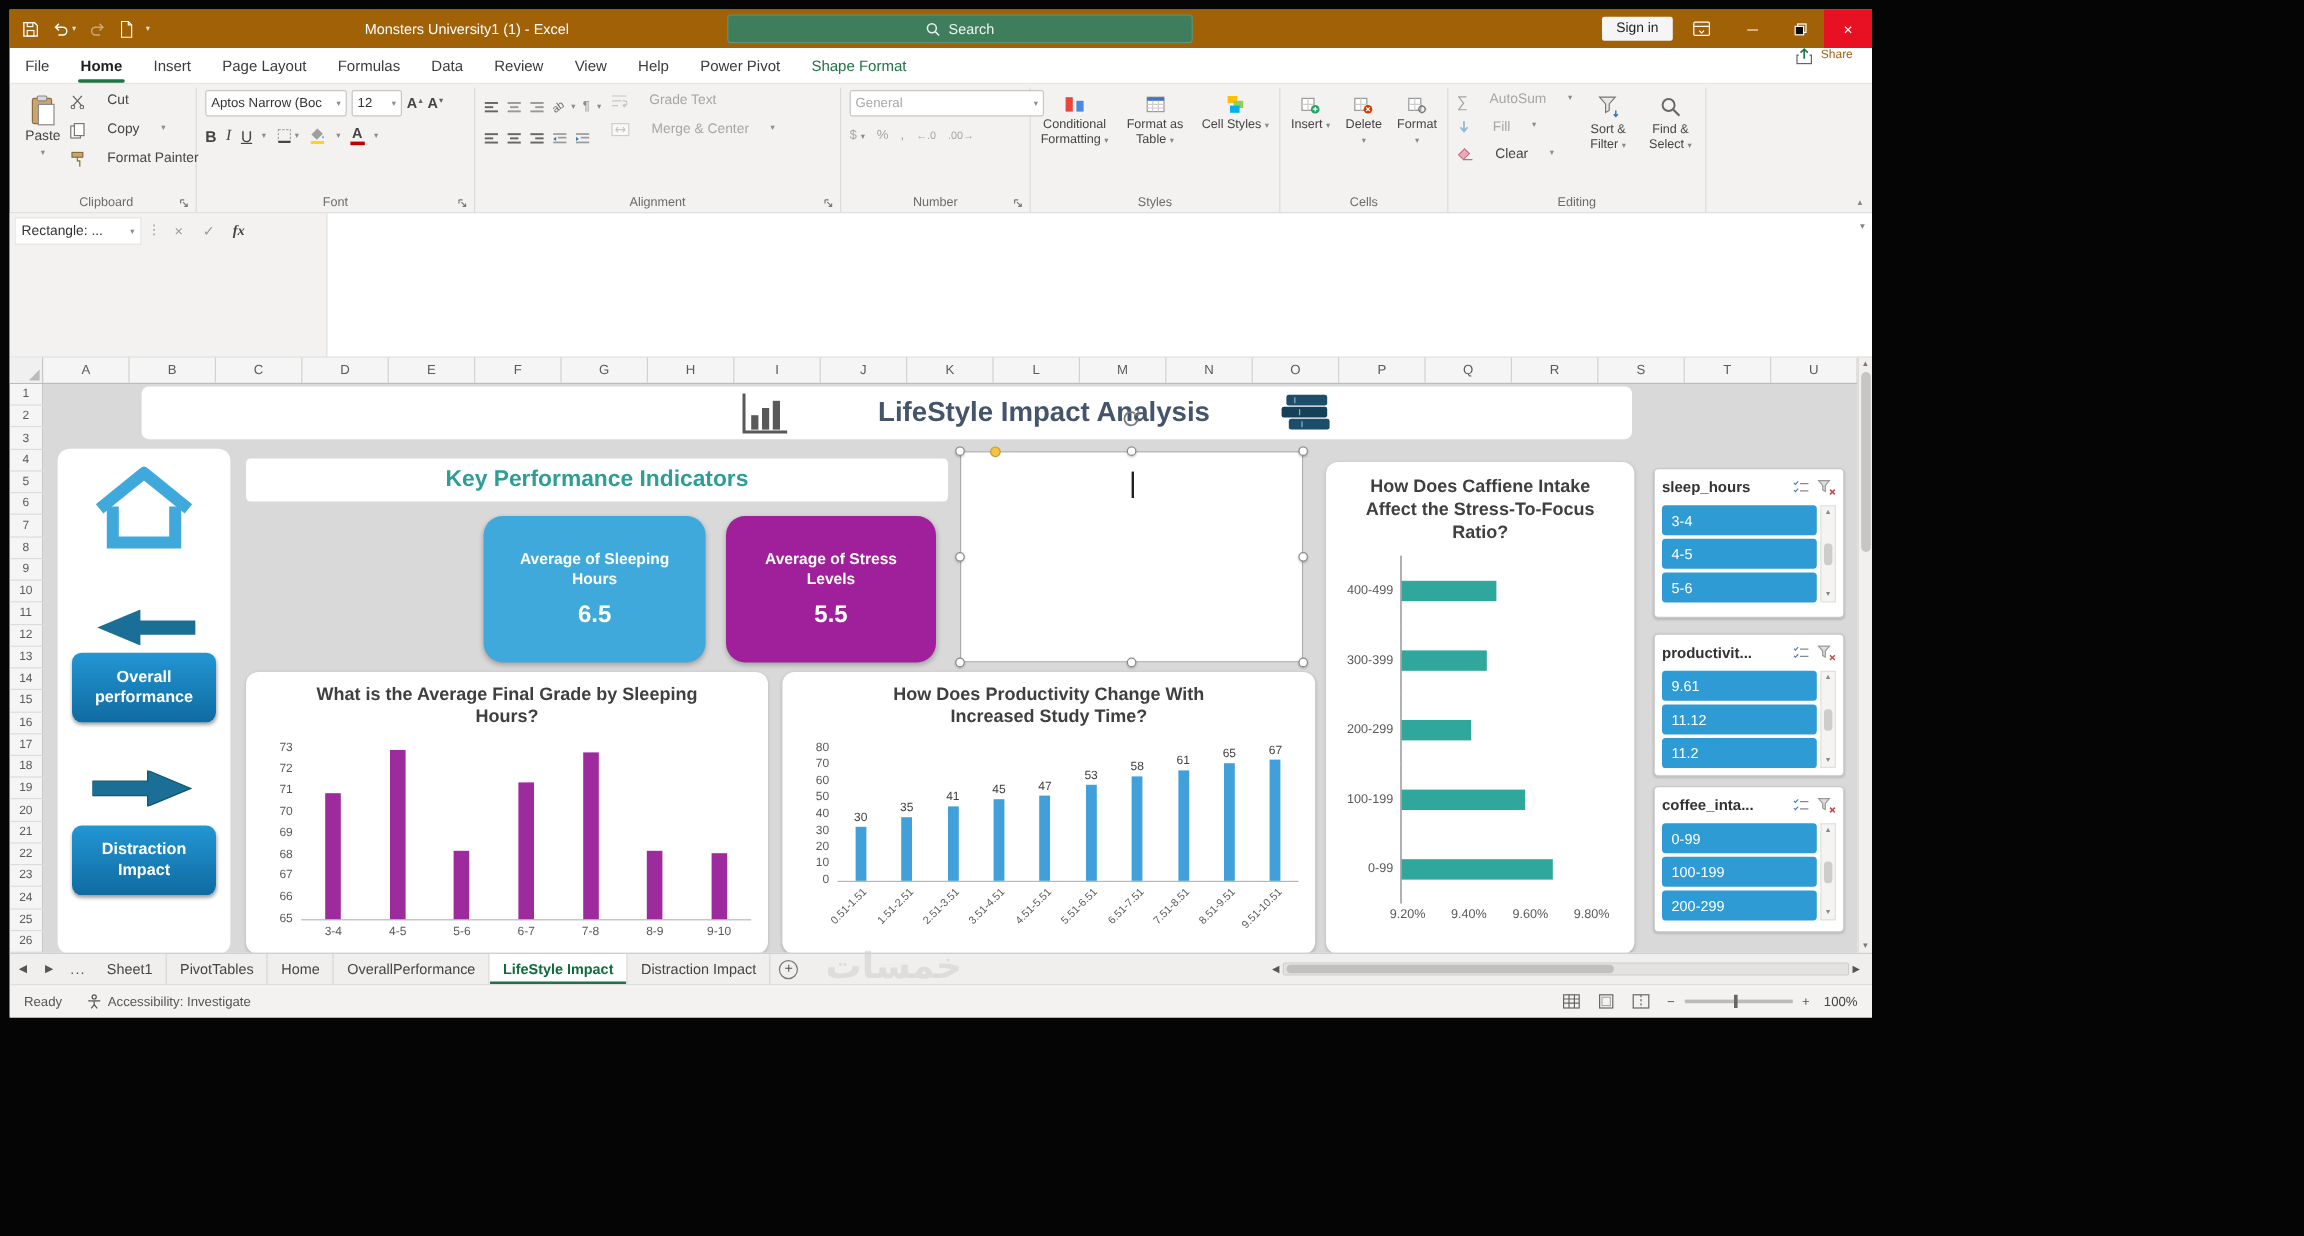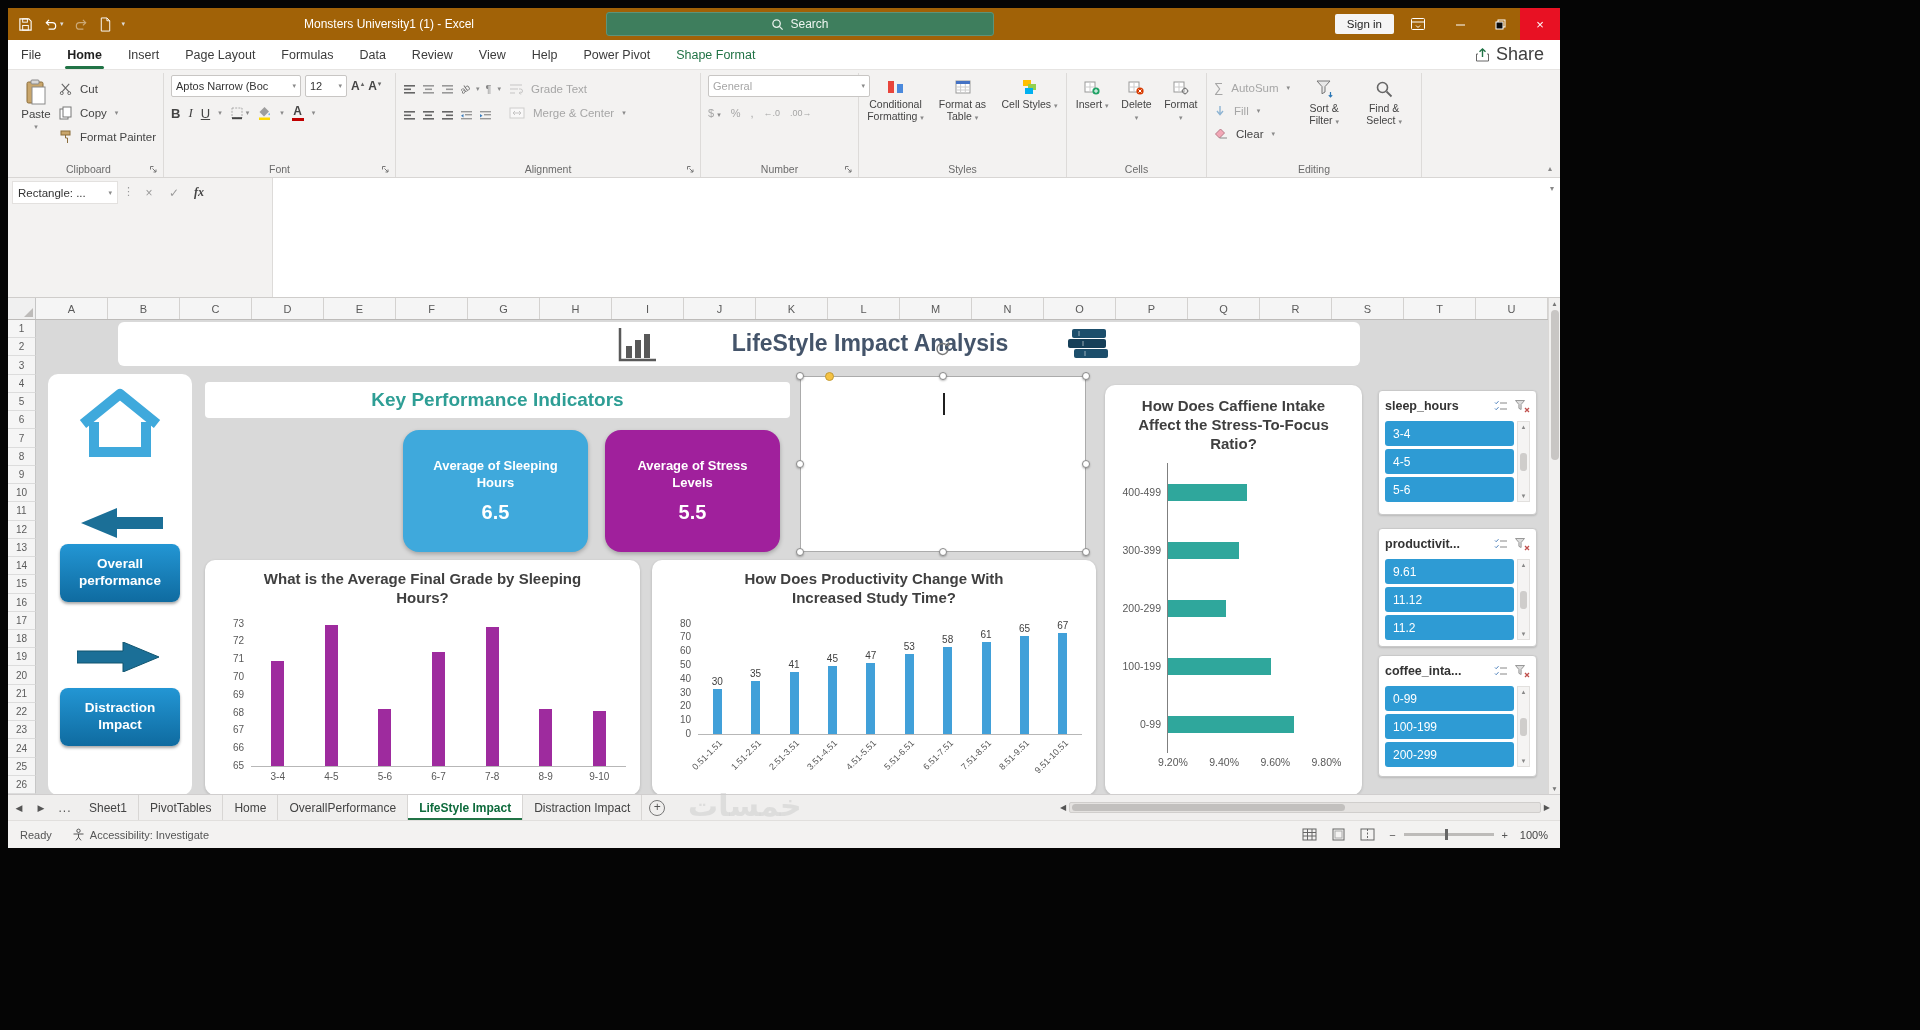--- a/index.html
+++ b/index.html
@@ -20,30 +20,30 @@
 .rdo{margin-right:14px;display:flex;align-items:center}
 .wbtn{width:40px;height:32px;display:flex;align-items:center;justify-content:center;color:#fff}
 .wbtn.close{background:#E81123;font-size:13px}
 
 
 .tabrow{position:absolute;left:0;top:32px;width:100%;height:30px;background:#fff;display:flex;align-items:stretch;border-bottom:1px solid #e6e4e2}
 .rtab{padding:0 13px;display:flex;align-items:center;font-size:12.5px;color:#3b3b3b;position:relative;white-space:nowrap}
 .rtab.active{font-weight:bold;color:#1f1f1f}
 .rtab.active::after{content:"";position:absolute;left:11px;right:11px;bottom:0;height:3px;background:#217346;border-radius:2px}
 .rtab.contextual{color:#217346}
-.share-btn{margin-left:auto;margin-right:16px;display:flex;align-items:center;gap:6px;font-size:18px;color:#404040}
+.share-btn{margin-left:auto;margin-right:16px;display:flex;align-items:flex-start;gap:6px;font-size:10px;color:#a16207}
 
 
 .ribbon{position:absolute;left:0;top:62px;width:100%;height:108px;background:#f3f2f1;border-bottom:1px solid #d8d6d4;display:flex;padding:3px 4px 0 6px}
 .rgroup{position:relative;display:flex;flex-direction:column;border-right:1px solid #dddbd9;padding:2px 7px 0;flex:0 0 auto}
 .rbody{flex:1;display:flex;gap:8px;align-items:flex-start}
 .rlabel{height:17px;font-size:10.5px;color:#6b6b6b;display:flex;align-items:center;justify-content:center;position:relative}
 .rlabel .launcher{position:absolute;right:-2px;bottom:3px}
 .rcol{display:flex;flex-direction:column;justify-content:flex-start;gap:3px;padding-top:3px}
-.rs{display:flex;align-items:center;gap:8px;font-size:11.5px;color:#444;height:21px;white-space:nowrap}
+.rs{display:flex;gap:18px;font-size:11.5px;color:#444;height:21px;white-space:nowrap}
 .rs.gray{color:#a6a6a6}
 .rs.gray svg{opacity:.5}
 .chev{font-size:7px;color:#8a8a8a}
 .paste-btn{width:44px;display:flex;flex-direction:column;align-items:center;gap:3px;font-size:11.5px;color:#444;padding-top:4px}
 .combo{display:flex;align-items:center;justify-content:space-between;background:#fff;border:1px solid #c8c6c4;height:22px;font-size:11px;padding:0 4px;color:#333;border-radius:2px}
 .combo.gray{color:#a6a6a6}
 .fontrow{display:flex;gap:4px;align-items:center}
 .btnrow{display:flex;gap:8px;align-items:center;height:24px}
 .bch{font-size:13px;color:#444;font-weight:bold}
 .ich{font-size:13px;color:#444;font-style:italic;font-family:"Liberation Serif",serif}
@@ -325,21 +325,21 @@
                 <path d="M1.5 1.5h3M1.5 1.5v3" stroke="#777" fill="none"></path>
                 <path d="M3.5 3.5L7 7M7 4.5V7H4.5" stroke="#777" fill="none"></path>
               </svg>
             </span>
           </div>
     </div>
 
     <div class="rgroup" style="width:232px">
       <div class="rbody" style="flex-direction:column;gap:4px">
         <div class="fontrow">
-          <div class="combo" style="width:130px">
+          <div class="combo" style="width:118px">
                 <span>Aptos Narrow (Boc</span>
                 <span class="chev">▾</span>
               </div>
           <div class="combo" style="width:42px">
                 <span>12</span>
                 <span class="chev">▾</span>
               </div>
           <span class="afont">A<span class="tiny">▴</span></span>
           <span class="afont">A<span class="tiny">▾</span></span>
         </div>

